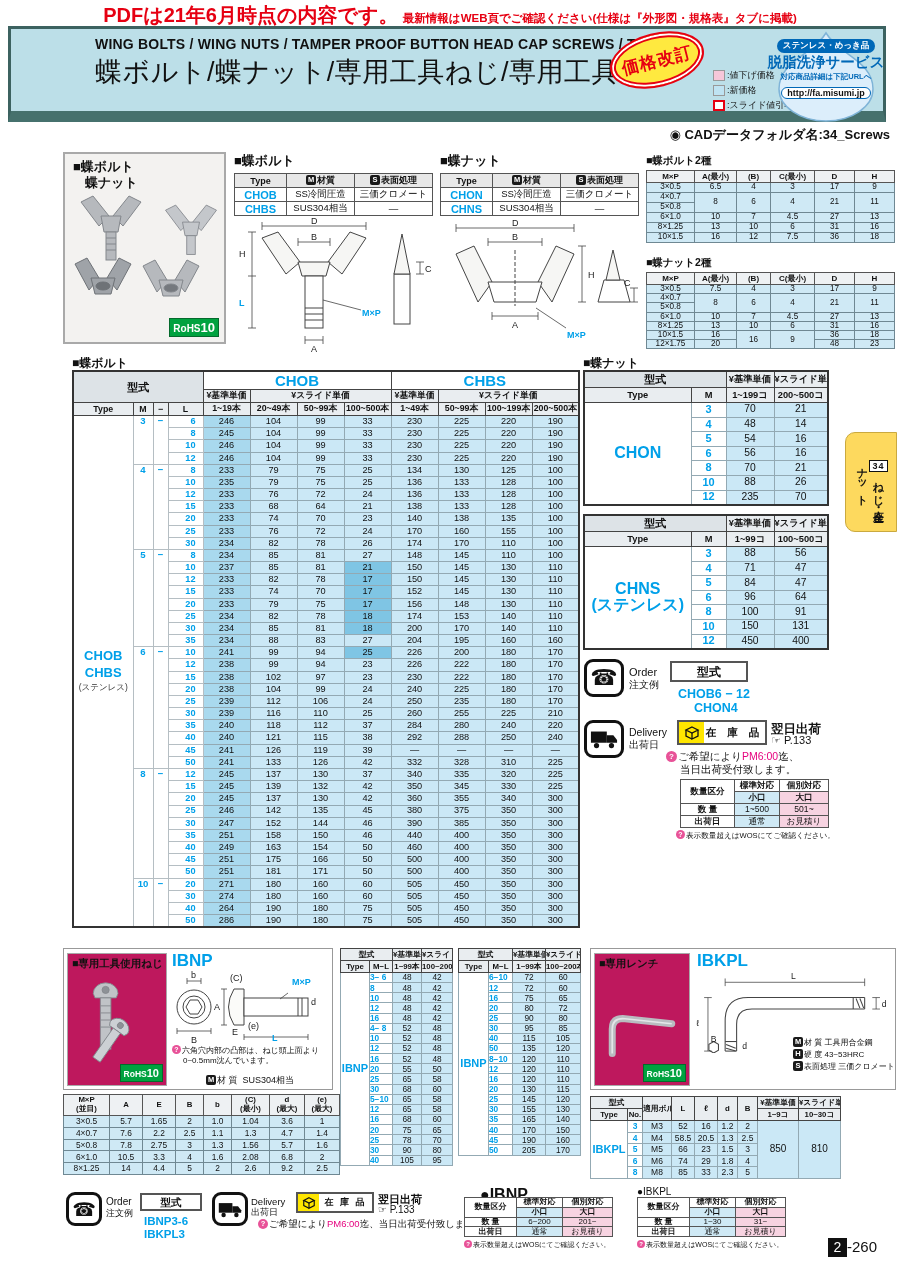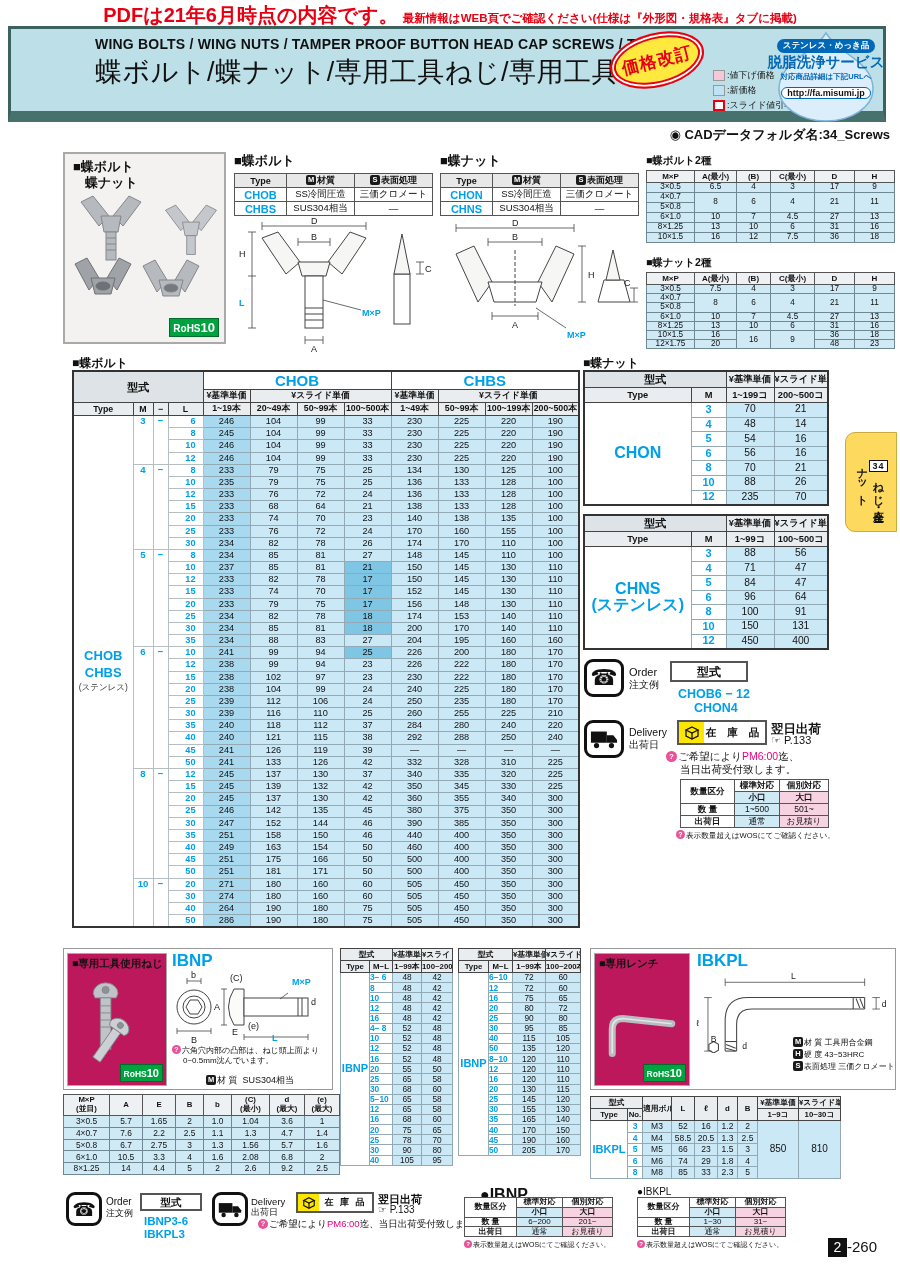--- a/index.html
+++ b/index.html
@@ -1326,21 +1326,21 @@
         <td>7.6</td>
         <td>2.2</td>
         <td>2.5</td>
         <td>1.1</td>
         <td>1.3</td>
         <td>4.7</td>
         <td>1.4</td>
       </tr>
       <tr>
         <td>5×0.8</td>
-        <td>6.7</td>
+        <td>7.8</td>
         <td>2.75</td>
         <td>3</td>
         <td>1.3</td>
         <td>1.56</td>
         <td>5.7</td>
         <td>1.6</td>
       </tr>
       <tr>
         <td>6×1.0</td>
         <td>10.5</td>

